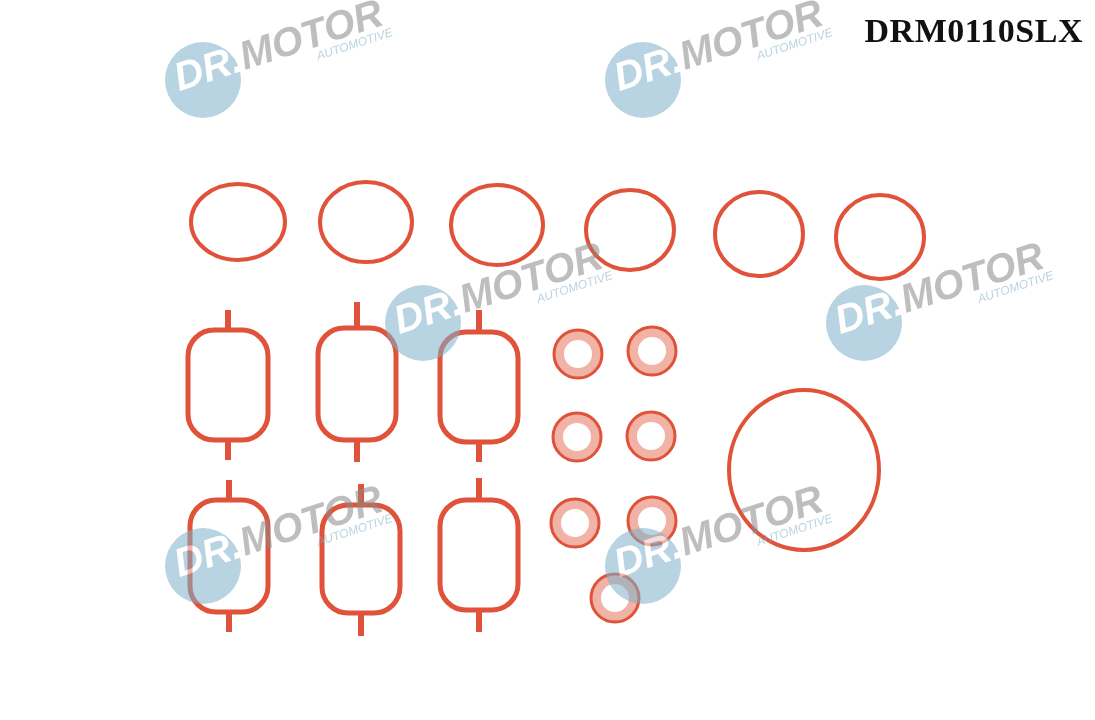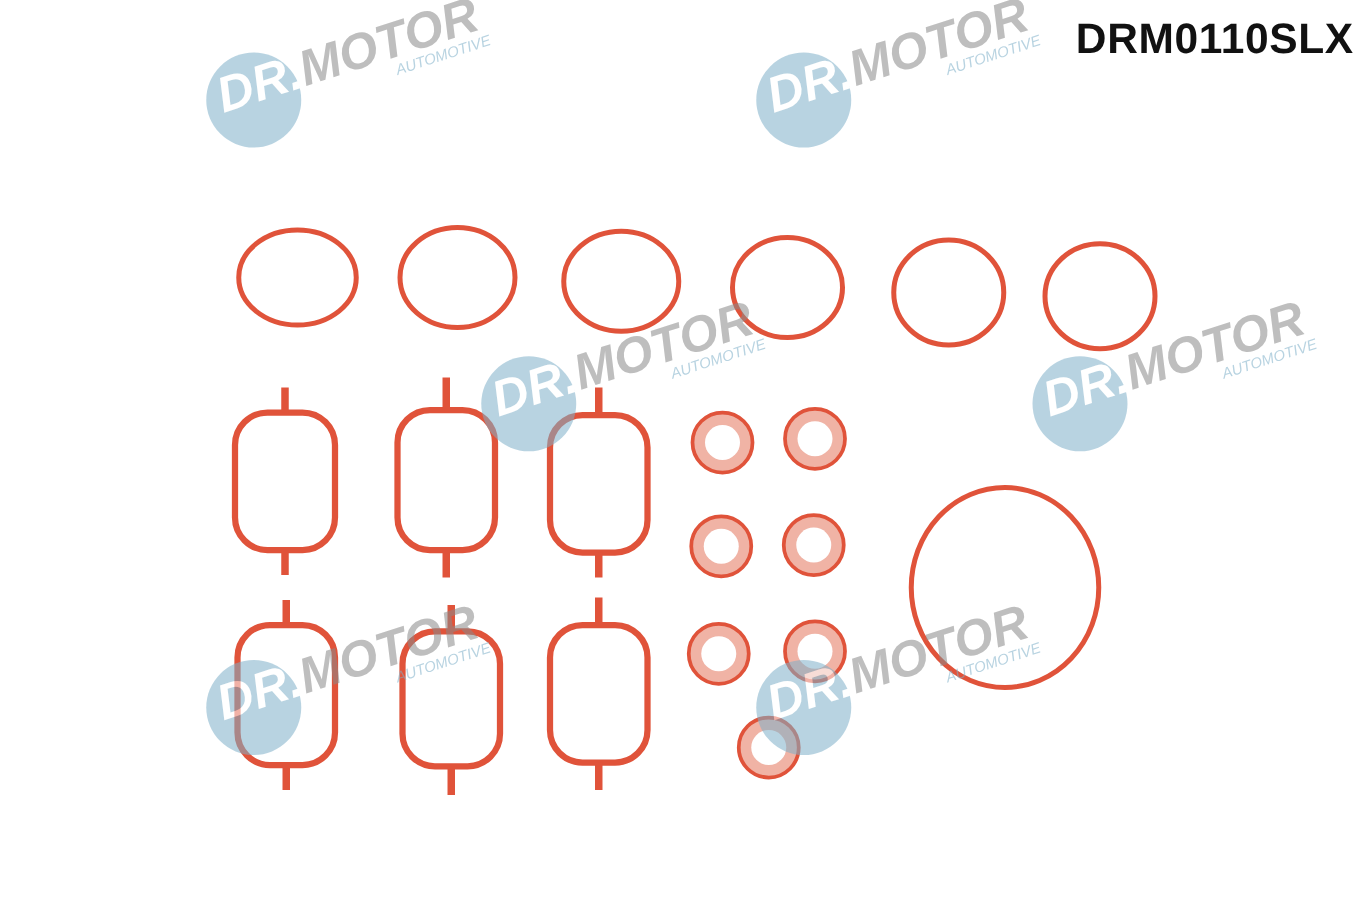--- a/index.html
+++ b/index.html
@@ -1,16 +1,16 @@
 <!DOCTYPE html>
 <html><head>
 <meta charset="utf-8">
 <style>
   body { margin:0; width:1095px; height:720px; background:#ffffff; position:relative; overflow:hidden; font-family:"Liberation Sans", sans-serif; }
-  .code { position:absolute; right:12px; top:12px; font-weight:bold; font-size:34px; color:#111; letter-spacing:0.5px; }
+  .code { position:absolute; right:12px; top:12px; font-weight:bold; font-size:34px; color:#111; letter-spacing:0.5px;font-family:Liberation Serif, serif; }
   .wm { position:absolute; opacity:0.55; }
   .wm .disc { position:absolute; width:76px; height:76px; border-radius:50%; background:#7fb0c9; }
   .wm .txt { position:absolute; left:10px; top:14px; font-weight:bold; font-style:italic; font-size:40px; color:#8a8a8a; transform:rotate(-18deg); transform-origin:left center; white-space:nowrap; }
   .wm .txt span.dr { color:#fff; }
   .wm .sub { position:absolute; left:150px; top:-5px; font-size:12px; font-style:italic; color:#7fb0c9; transform:rotate(-18deg); white-space:nowrap; }
   svg.parts { position:absolute; left:0; top:0; }
 </style>
 </head>
 <body>
 

